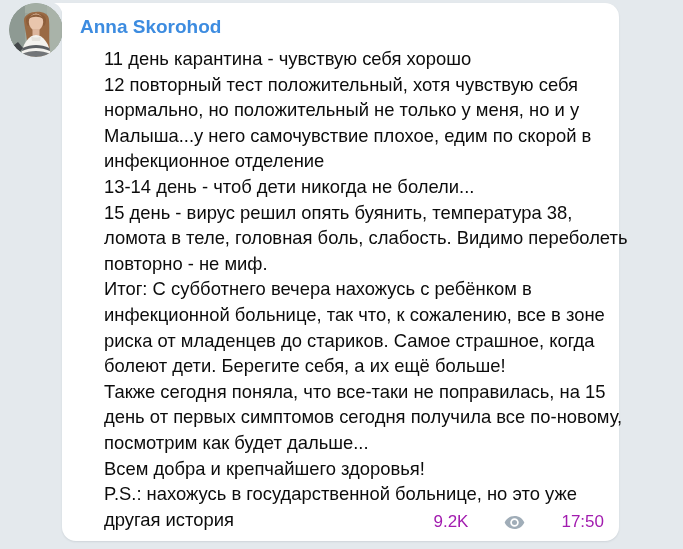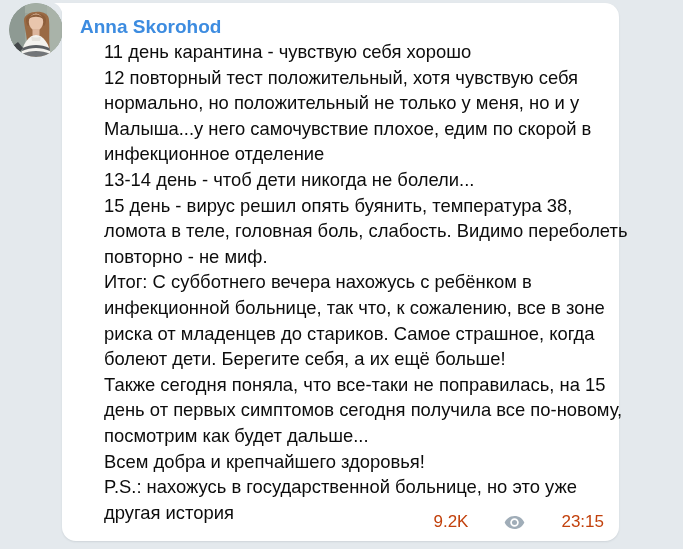--- a/index.html
+++ b/index.html
@@ -43,20 +43,21 @@
     width: 9px;
     height: 12px;
   }
   .sender-name {
     display: inline-block;
     font-size: 19px;
     line-height: 24px;
     font-weight: 700;
     color: #3d8ce0;
     margin-top: 2px;
+    margin-bottom: 7px;
     cursor: pointer;
   }
   .message-text {
     font-size: 18.4px;
     line-height: 25.6px;
     color: #0c0c0c;
     white-space: pre-wrap;
     width: 524px;
   }
   .message-meta {
@@ -115,25 +116,25 @@
 
     <div class="message-text" style="color: rgb(12, 12, 12); margin-left: 24px;">11 день карантина - чувствую себя хорошо
 12 повторный тест положительный, хотя чувствую себя нормально, но положительный не только у меня, но и у Малыша...у него самочувствие плохое, едим по скорой в инфекционное отделение
 13-14 день - чтоб дети никогда не болели...
 15 день - вирус решил опять буянить, температура 38, ломота в теле, головная боль, слабость. Видимо переболеть повторно - не миф.
 Итог: С субботнего вечера нахожусь с ребёнком в инфекционной больнице, так что, к сожалению, все в зоне риска от младенцев до стариков. Самое страшное, когда болеют дети. Берегите себя, а их ещё больше!
 Также сегодня поняла, что все-таки не поправилась, на 15 день от первых симптомов сегодня получила все по-новому, посмотрим как будет дальше...
 Всем добра и крепчайшего здоровья!
 P.S.: нахожусь в государственной больнице, но это уже другая история</div>
 
-    <div class="message-meta" style="color: #c2410c; gap: 36px;">
+    <div class="message-meta" style="color: #a21caf; gap: 36px;">
       <span>9.2K</span>
       <span class="views-eye-icon">
         <svg width="21" height="13" viewBox="0 0 22 14">
           <path fill-rule="evenodd" d="M11 0 C6 0 2.1 2.9 0.4 7 C2.1 11.1 6 14 11 14 C16 14 19.9 11.1 21.6 7 C19.9 2.9 16 0 11 0 Z M11 11.6 A4.6 4.6 0 1 1 11 2.4 A4.6 4.6 0 0 1 11 11.6 Z" fill="#a0adb8"></path>
           <circle cx="11" cy="7" r="2.7" fill="#a0adb8"></circle>
         </svg>
       </span>
-      <span>23:15</span>
+      <span>17:50</span>
     </div>
   </div>
 
 </div>
 
 </body></html>

